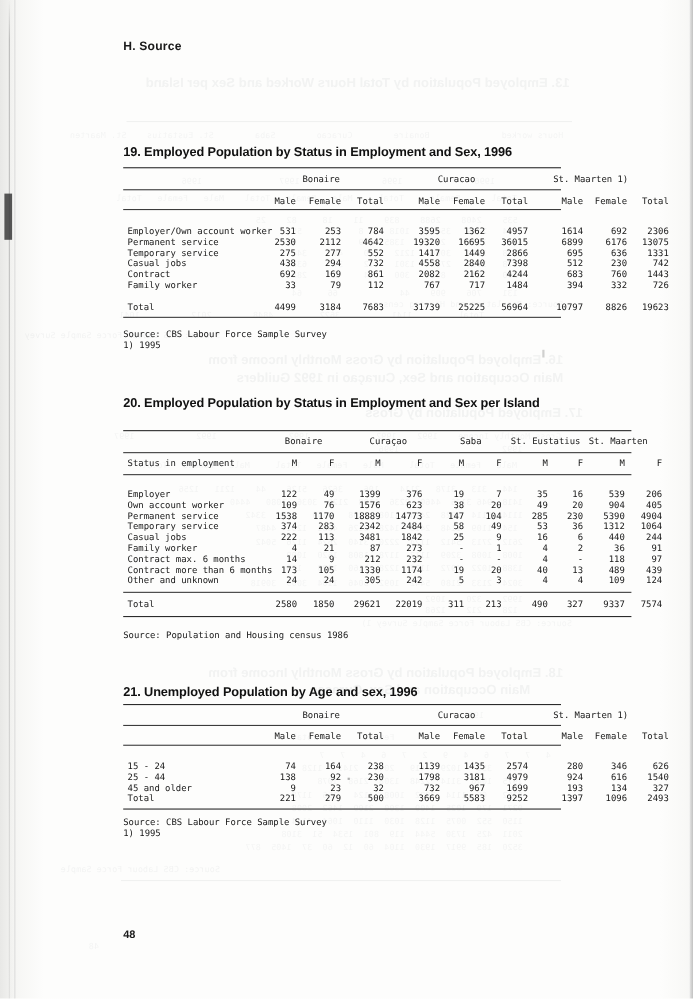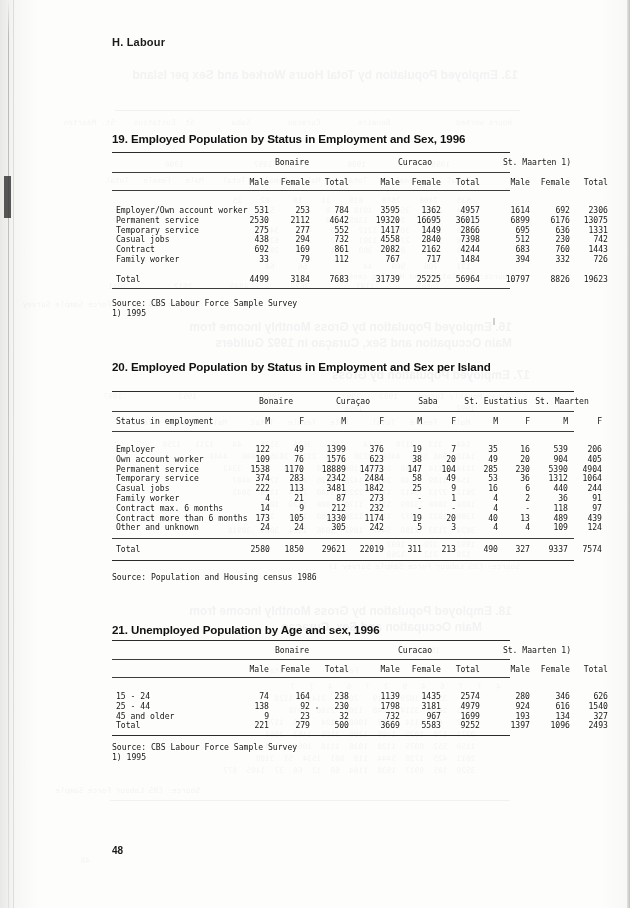--- a/index.html
+++ b/index.html
@@ -205,21 +205,21 @@
     <div class="bm" style="left:150px; top:742px;"> 1150  552  0075  1128  1030  1110  1064  4144</div>
     <div class="bm" style="left:150px; top:754px;"> 2011  425  1730  5444  119  801  1534  51  3108</div>
     <div class="bm" style="left:150px; top:766px;"> 3520  185  9917  1930  1104  60  12  60  37  1405  877</div>
     <div class="bm" style="left:430px; top:786px; opacity:.10;">Source: CBS Labour Force Sample</div>
     <div class="brule" style="left:120px; top:800px; width:400px;"></div>
     <div class="bm" style="left:540px; top:856px;">48</div>
   </div>
 
   <div class="content">
 
-    <div class="running-head">H. Labour</div>
+    <div class="running-head">H. Source</div>
 
     <div class="sect" style="top:132px;">19. Employed Population by Status in Employment and Sex, 1996</div>
 
     <div class="rule" style="left:112px; top:152px; width:398px; height:1.4px;"></div>
     <div class="rule thin" style="left:112px; top:172px; width:398px;"></div>
     <div class="rule thin" style="left:112px; top:190px; width:398px;"></div>
     <div class="rule thin" style="left:112px; top:288px; width:398px;"></div>
 
     <div class="tbl" id="t19" style="left:0px; top:0px; width:630px; height:908px;"><div class="hdr" style="left: 222px; top: 158px; width: 140px; transform: none; text-align: center;">Bonaire</div><div class="hdr" style="left: 345px; top: 158px; width: 140px; transform: none; text-align: center;">Curacao</div><div class="hdr" style="left: 467px; top: 158px; width: 140px; transform: none; text-align: center;">St. Maarten 1)</div><div class="num" style="left:209px; top:178px; width:60px;">Male</div><div class="num" style="left:250px; top:178px; width:60px;">Female</div><div class="num" style="left:289px; top:178px; width:60px;">Total</div><div class="num" style="left:340px; top:178px; width:60px;">Male</div><div class="num" style="left:381px; top:178px; width:60px;">Female</div><div class="num" style="left:420px; top:178px; width:60px;">Total</div><div class="num" style="left:470px; top:178px; width:60px;">Male</div><div class="num" style="left:510px; top:178px; width:60px;">Female</div><div class="num" style="left:548px; top:178px; width:60px;">Total</div><div class="lbl" style="left:116px; top:206px;">Employer/Own account worker</div><div class="num" style="left:209px; top:206px; width:60px;">531</div><div class="num" style="left:250px; top:206px; width:60px;">253</div><div class="num" style="left:289px; top:206px; width:60px;">784</div><div class="num" style="left:340px; top:206px; width:60px;">3595</div><div class="num" style="left:381px; top:206px; width:60px;">1362</div><div class="num" style="left:420px; top:206px; width:60px;">4957</div><div class="num" style="left:470px; top:206px; width:60px;">1614</div><div class="num" style="left:510px; top:206px; width:60px;">692</div><div class="num" style="left:548px; top:206px; width:60px;">2306</div><div class="lbl" style="left:116px; top:215.8px;">Permanent service</div><div class="num" style="left:209px; top:215.8px; width:60px;">2530</div><div class="num" style="left:250px; top:215.8px; width:60px;">2112</div><div class="num" style="left:289px; top:215.8px; width:60px;">4642</div><div class="num" style="left:340px; top:215.8px; width:60px;">19320</div><div class="num" style="left:381px; top:215.8px; width:60px;">16695</div><div class="num" style="left:420px; top:215.8px; width:60px;">36015</div><div class="num" style="left:470px; top:215.8px; width:60px;">6899</div><div class="num" style="left:510px; top:215.8px; width:60px;">6176</div><div class="num" style="left:548px; top:215.8px; width:60px;">13075</div><div class="lbl" style="left:116px; top:225.6px;">Temporary service</div><div class="num" style="left:209px; top:225.6px; width:60px;">275</div><div class="num" style="left:250px; top:225.6px; width:60px;">277</div><div class="num" style="left:289px; top:225.6px; width:60px;">552</div><div class="num" style="left:340px; top:225.6px; width:60px;">1417</div><div class="num" style="left:381px; top:225.6px; width:60px;">1449</div><div class="num" style="left:420px; top:225.6px; width:60px;">2866</div><div class="num" style="left:470px; top:225.6px; width:60px;">695</div><div class="num" style="left:510px; top:225.6px; width:60px;">636</div><div class="num" style="left:548px; top:225.6px; width:60px;">1331</div><div class="lbl" style="left:116px; top:235.4px;">Casual jobs</div><div class="num" style="left:209px; top:235.4px; width:60px;">438</div><div class="num" style="left:250px; top:235.4px; width:60px;">294</div><div class="num" style="left:289px; top:235.4px; width:60px;">732</div><div class="num" style="left:340px; top:235.4px; width:60px;">4558</div><div class="num" style="left:381px; top:235.4px; width:60px;">2840</div><div class="num" style="left:420px; top:235.4px; width:60px;">7398</div><div class="num" style="left:470px; top:235.4px; width:60px;">512</div><div class="num" style="left:510px; top:235.4px; width:60px;">230</div><div class="num" style="left:548px; top:235.4px; width:60px;">742</div><div class="lbl" style="left:116px; top:245.2px;">Contract</div><div class="num" style="left:209px; top:245.2px; width:60px;">692</div><div class="num" style="left:250px; top:245.2px; width:60px;">169</div><div class="num" style="left:289px; top:245.2px; width:60px;">861</div><div class="num" style="left:340px; top:245.2px; width:60px;">2082</div><div class="num" style="left:381px; top:245.2px; width:60px;">2162</div><div class="num" style="left:420px; top:245.2px; width:60px;">4244</div><div class="num" style="left:470px; top:245.2px; width:60px;">683</div><div class="num" style="left:510px; top:245.2px; width:60px;">760</div><div class="num" style="left:548px; top:245.2px; width:60px;">1443</div><div class="lbl" style="left:116px; top:255px;">Family worker</div><div class="num" style="left:209px; top:255px; width:60px;">33</div><div class="num" style="left:250px; top:255px; width:60px;">79</div><div class="num" style="left:289px; top:255px; width:60px;">112</div><div class="num" style="left:340px; top:255px; width:60px;">767</div><div class="num" style="left:381px; top:255px; width:60px;">717</div><div class="num" style="left:420px; top:255px; width:60px;">1484</div><div class="num" style="left:470px; top:255px; width:60px;">394</div><div class="num" style="left:510px; top:255px; width:60px;">332</div><div class="num" style="left:548px; top:255px; width:60px;">726</div><div class="lbl" style="left:116px; top:275px;">Total</div><div class="num" style="left:209px; top:275px; width:60px;">4499</div><div class="num" style="left:250px; top:275px; width:60px;">3184</div><div class="num" style="left:289px; top:275px; width:60px;">7683</div><div class="num" style="left:340px; top:275px; width:60px;">31739</div><div class="num" style="left:381px; top:275px; width:60px;">25225</div><div class="num" style="left:420px; top:275px; width:60px;">56964</div><div class="num" style="left:470px; top:275px; width:60px;">10797</div><div class="num" style="left:510px; top:275px; width:60px;">8826</div><div class="num" style="left:548px; top:275px; width:60px;">19623</div></div>
 

